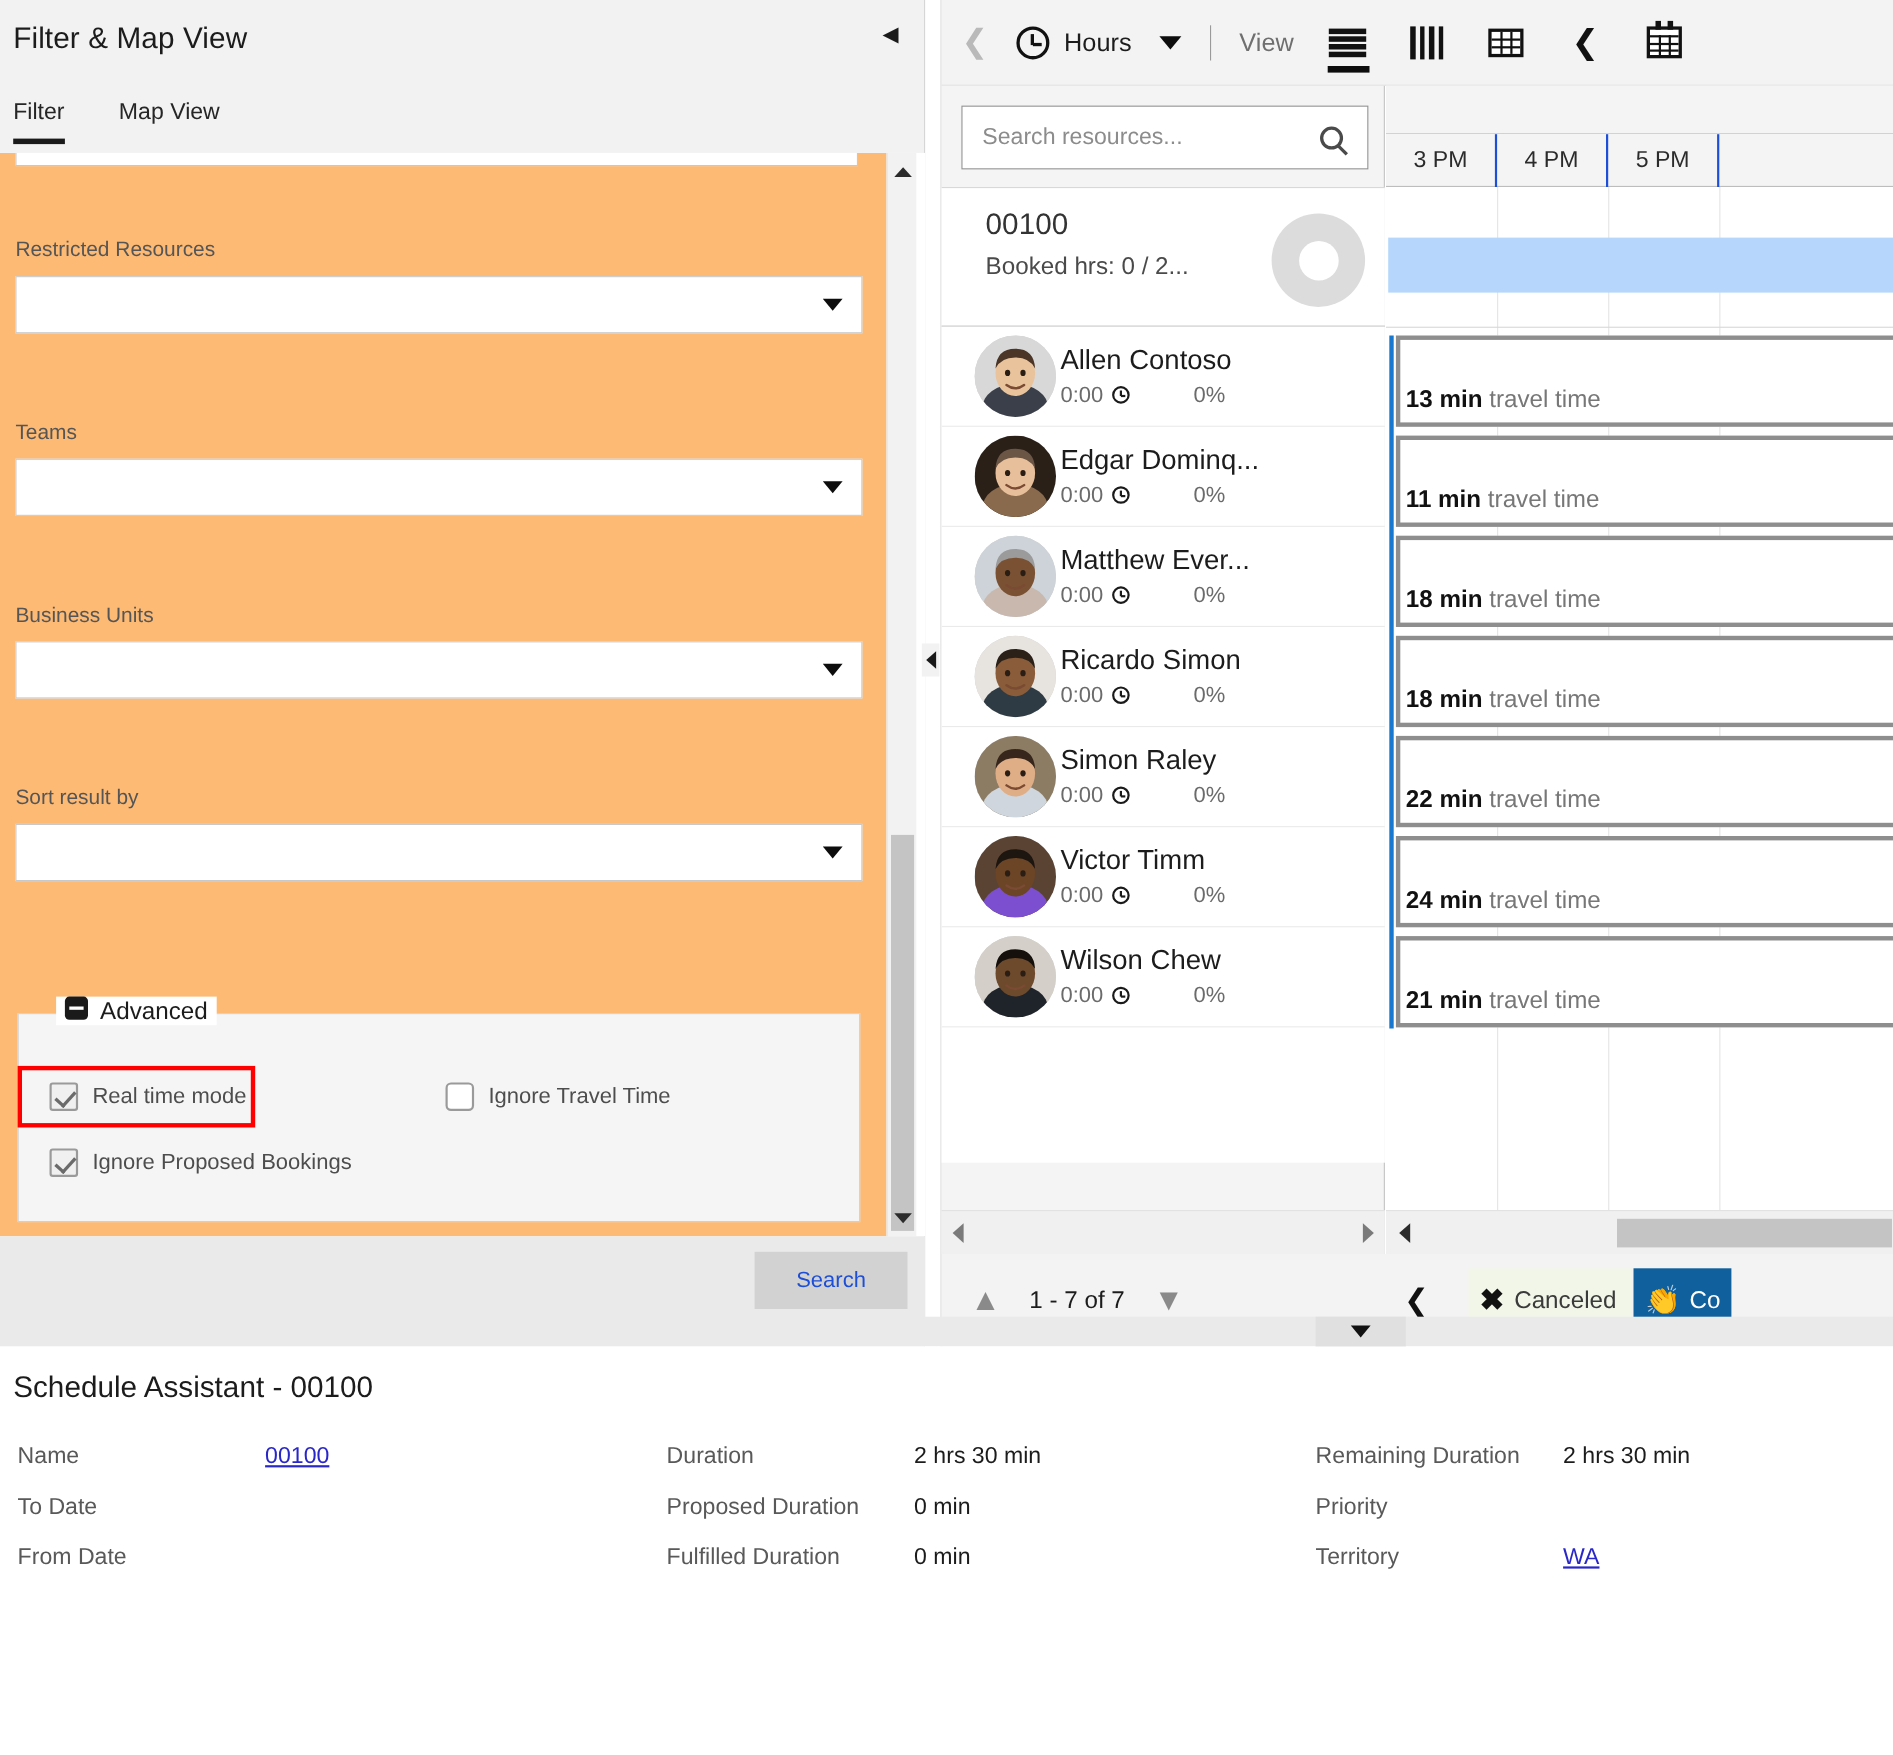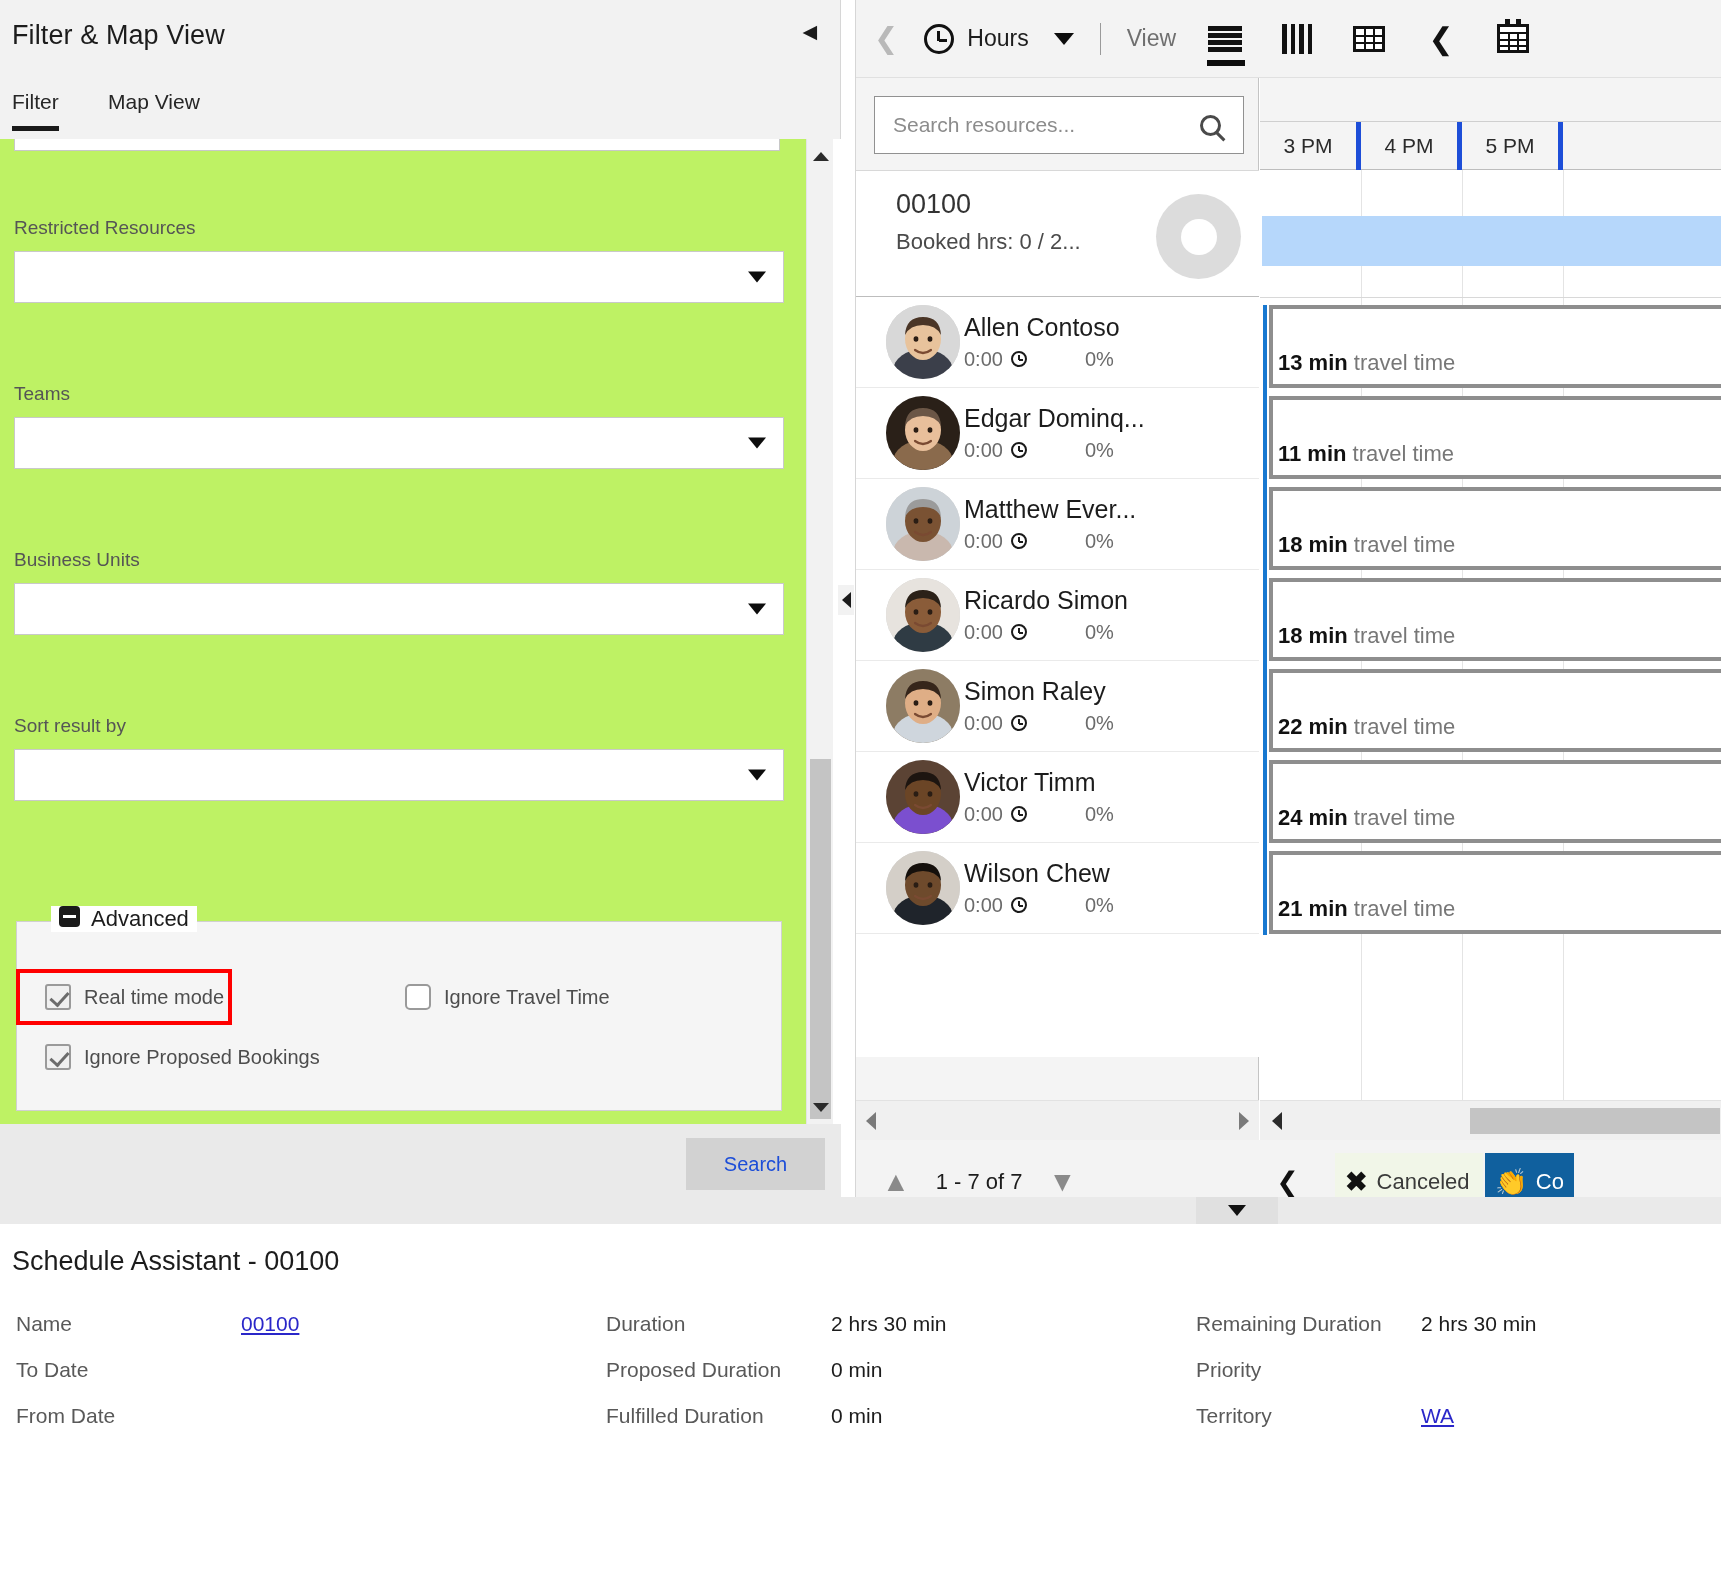--- a/index.html
+++ b/index.html
@@ -41,21 +41,21 @@
   .lp-tab.t1 { left: 12px; }
   .lp-tab.t2 { left: 108px; }
   .lp-tab.active { border-bottom: 5px solid #1a1a1a; }
 
   .lp-body {
     position: absolute; left: 0; top: 139px; width: 841px; height: 985px;
     background: #ffffff; overflow: hidden;
   }
   .filter-scroll {
     position: absolute; left: 0; top: 0; width: 806px; height: 985px;
-    background: #bef264; padding: 0 26px;
+    background: #fdba74; padding: 0 26px;
   }
   .partial-field {
     position: absolute; left: 14px; top: 0px; width: 766px; height: 12px;
     border: 1px solid #c8c8c8; border-top: none; background: #fff;
   }
   .field-group { position: absolute; left: 14px; width: 770px; }
   .field-label {
     font-size: 19px; color: #555; margin-bottom: 12px; font-weight: 400;
   }
   .field-select {
@@ -292,21 +292,21 @@
   }
   .time-top-blank {
     position: absolute; left: 0; top: 0; width: 462px; height: 44px;
     background: #f4f4f4; border-bottom: 1px solid #cfcfcf;
   }
   .time-hdr {
     position: absolute; left: 0; top: 44px; width: 462px; height: 48px;
     background: #f4f4f4; display: flex; border-bottom: 1px solid #bdbdbd;
   }
   .time-cell {
-    width: 101px; height: 48px; border-right: 5px solid #1d4ed8;
+    width: 101px; height: 48px; border-right: 2px solid #1d4ed8;
     display: flex; align-items: center; justify-content: center;
     font-size: 21px; color: #2b2b2b;
   }
   .time-body {
     position: absolute; left: 0; top: 92px; width: 462px; height: 930px; background: #fff;
   }
   .hilite-row {
     position: absolute; left: 2px; top: 46px; width: 460px; height: 50px; background: #b6d7fb;
   }
   .hdr-row-sep {

